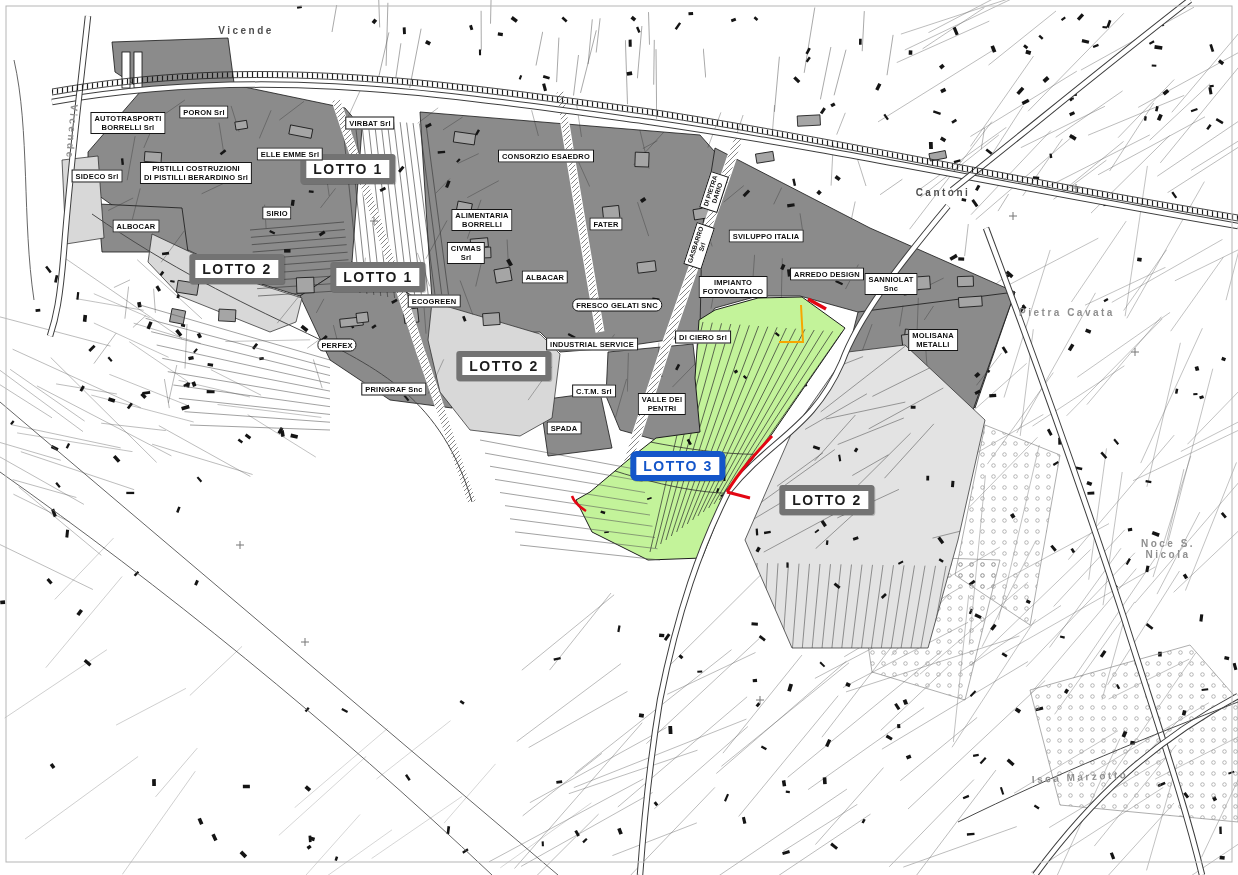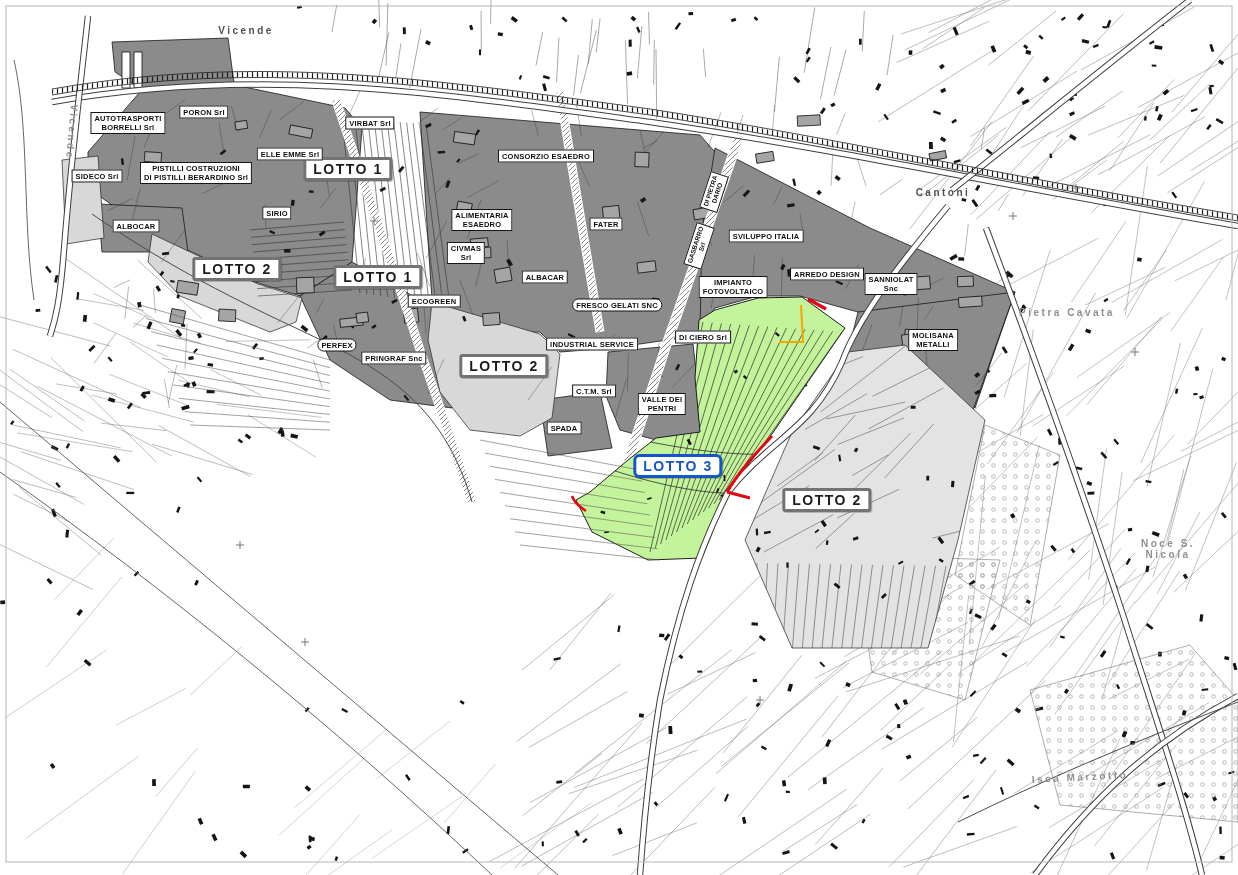--- a/index.html
+++ b/index.html
@@ -8,21 +8,21 @@
     --boundary-orange:#f7a600; --map-line:#1a1a1a;
   }
   html,body{margin:0;padding:0;background:#fff;}
   #map{position:relative;width:1238px;height:875px;overflow:hidden;background:#fff;
        font-family:"Liberation Sans",sans-serif;}
   #mapsvg{position:absolute;left:0;top:0;}
   #labels{position:absolute;inset:0;pointer-events:none;}
   .lbl{position:absolute;transform:translate(-50%,-50%);white-space:pre-line;text-align:center;}
   .co{background:#fff;border:1px solid #151515;color:#0e0e0e;font-size:7.5px;font-weight:bold;
       line-height:1.2;padding:1px 3px;letter-spacing:.2px;}
-  .lot{background:#fff;border:3px solid #737373;border-radius:3px;color:#1c1c1c;font-size:14px;
+  .lot{background:#fff;border:6px solid #737373;border-radius:3px;color:#1c1c1c;font-size:14px;
        font-weight:bold;letter-spacing:1.5px;padding:1px 7px;box-shadow:1px 1px 0 rgba(0,0,0,.2);}
   .lot.blue{color:var(--lotto3-blue);border-color:var(--lotto3-blue);border-radius:6px;}
   .place{color:#4f4f4f;font-size:10px;font-weight:bold;letter-spacing:2.5px;background:none;border:none;}
   .place.muted{color:#8f8f8f;}
   .rot{background:#fff;border:1px solid #151515;color:#0e0e0e;font-size:6.5px;font-weight:bold;
        line-height:1.15;padding:1px 2px;}
   .f-dark{fill:var(--parcel-dark);stroke:#161616;stroke-width:.8;}
   .f-light{fill:var(--parcel-light);stroke:#222;stroke-width:.7;}
   .f-l4{fill:var(--lotto4-fill);stroke:#222;stroke-width:.7;}
   .f-green{fill:var(--lotto3-green);stroke:#1d1d1d;stroke-width:1;}
@@ -991,39 +991,39 @@
       <div class="lbl co" style="left: 204px; top: 112px;">PORON Srl</div>
       <div class="lbl co" style="left: 97px; top: 176px;">SIDECO Srl</div>
       <div class="lbl co" style="left: 196px; top: 173px;">PISTILLI COSTRUZIONI
 DI PISTILLI BERARDINO Srl</div>
       <div class="lbl co" style="left: 290px; top: 154px;">ELLE EMME Srl</div>
       <div class="lbl co" style="left: 277px; top: 213px;">SIRIO</div>
       <div class="lbl co" style="left: 136px; top: 226px;">ALBOCAR</div>
       <div class="lbl co" style="left: 370px; top: 123px;">VIRBAT Srl</div>
       <div class="lbl co" style="left: 507px; top: 156px; margin-left: 39px;">CONSORZIO ESAEDRO</div>
       <div class="lbl co" style="left: 482px; top: 220px;">ALIMENTARIA
-ESAEDRO</div>
+BORRELLI</div>
       <div class="lbl co" style="left: 466px; top: 253px;">CIVMAS
 Srl</div>
       <div class="lbl co" style="left: 545px; top: 277px; text-align: center;">ALBACAR</div>
       <div class="lbl co" style="left: 434px; top: 301px; text-align: right;">ECOGREEN</div>
       <div class="lbl co" style="left: 606px; top: 224px;">FATER</div>
       <div class="lbl co" style="left: 766px; top: 236px;">SVILUPPO ITALIA</div>
       <div class="lbl co" style="left: 827px; top: 274px;">ARREDO DESIGN</div>
       <div class="lbl co" style="left: 869px; top: 284px; margin-left: 22px;">SANNIOLAT
 Snc</div>
       <div class="lbl co" style="left: 733px; top: 287px;">IMPIANTO
 FOTOVOLTAICO</div>
       <div class="lbl co" style="left: 617px; top: 305px; border-radius: 6px;">FRESCO GELATI SNC</div>
       <div class="lbl co" style="left: 703px; top: 337px;">DI CIERO Srl</div>
       <div class="lbl co" style="left: 592px; top: 344px;">INDUSTRIAL SERVICE</div>
       <div class="lbl co" style="left: 933px; top: 340px;">MOLISANA
 METALLI</div>
       <div class="lbl co" style="left: 337px; top: 345px; border-radius: 6px;">PERFEX</div>
-      <div class="lbl co" style="left: 394px; top: 358px;">PRINGRAF Snc</div>
+      <div class="lbl co" style="left: 394px; top: 389px;">PRINGRAF Snc</div>
       <div class="lbl co" style="left: 594px; top: 391px;">C.T.M. Srl</div>
       <div class="lbl co" style="left: 662px; top: 404px;">VALLE DEI
 PENTRI</div>
       <div class="lbl co" style="left: 564px; top: 428px;">SPADA</div>
       <div class="lbl place" style="left: 246px; top: 30px;">Vicende</div>
       <div class="lbl place muted" style="left: 72px; top: 132px; transform: translate(-50%, -50%) rotate(95deg);">Vicende</div>
       <div class="lbl place" style="left: 943px; top: 192px;">Cantoni</div>
       <div class="lbl place muted" style="left: 1067px; top: 312px;">Pietra Cavata</div>
       <div class="lbl place muted" style="left: 1168px; top: 549px;">Noce  S. Nicola</div>
       <div class="lbl place muted" style="left: 1080px; top: 777px; transform: translate(-50%, -50%) rotate(-3deg);">Isca  Marzotto</div>

